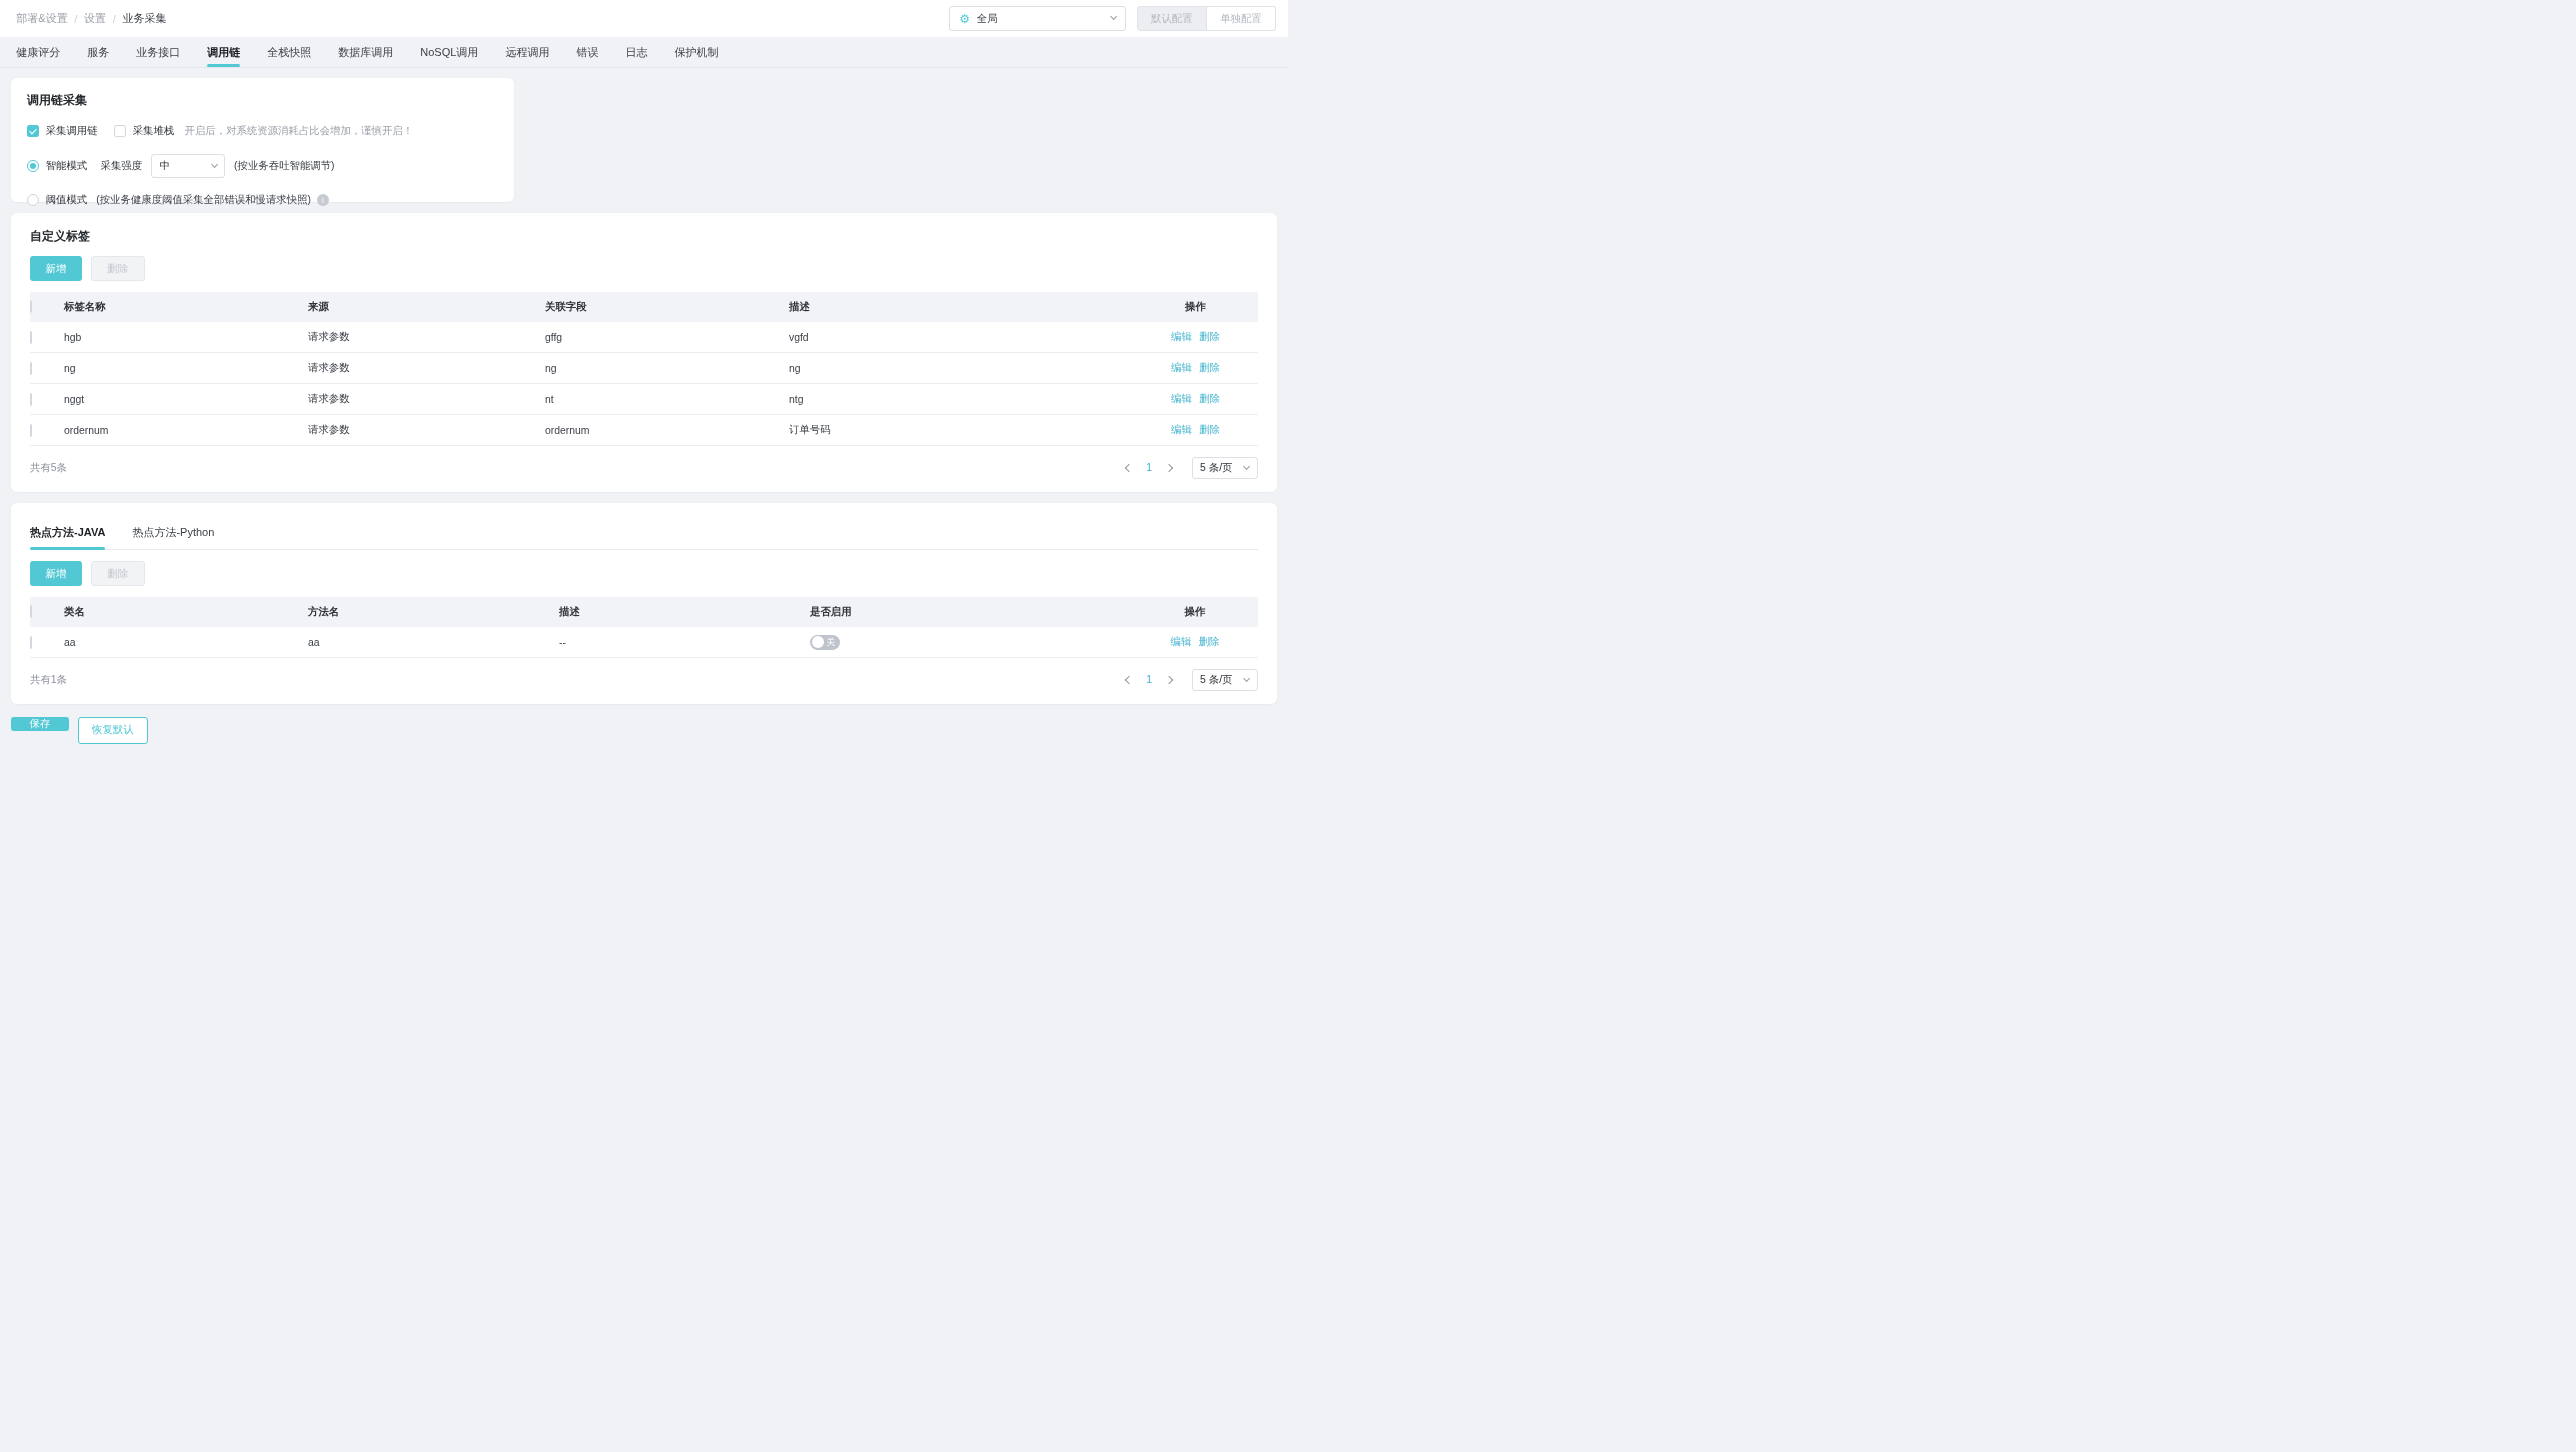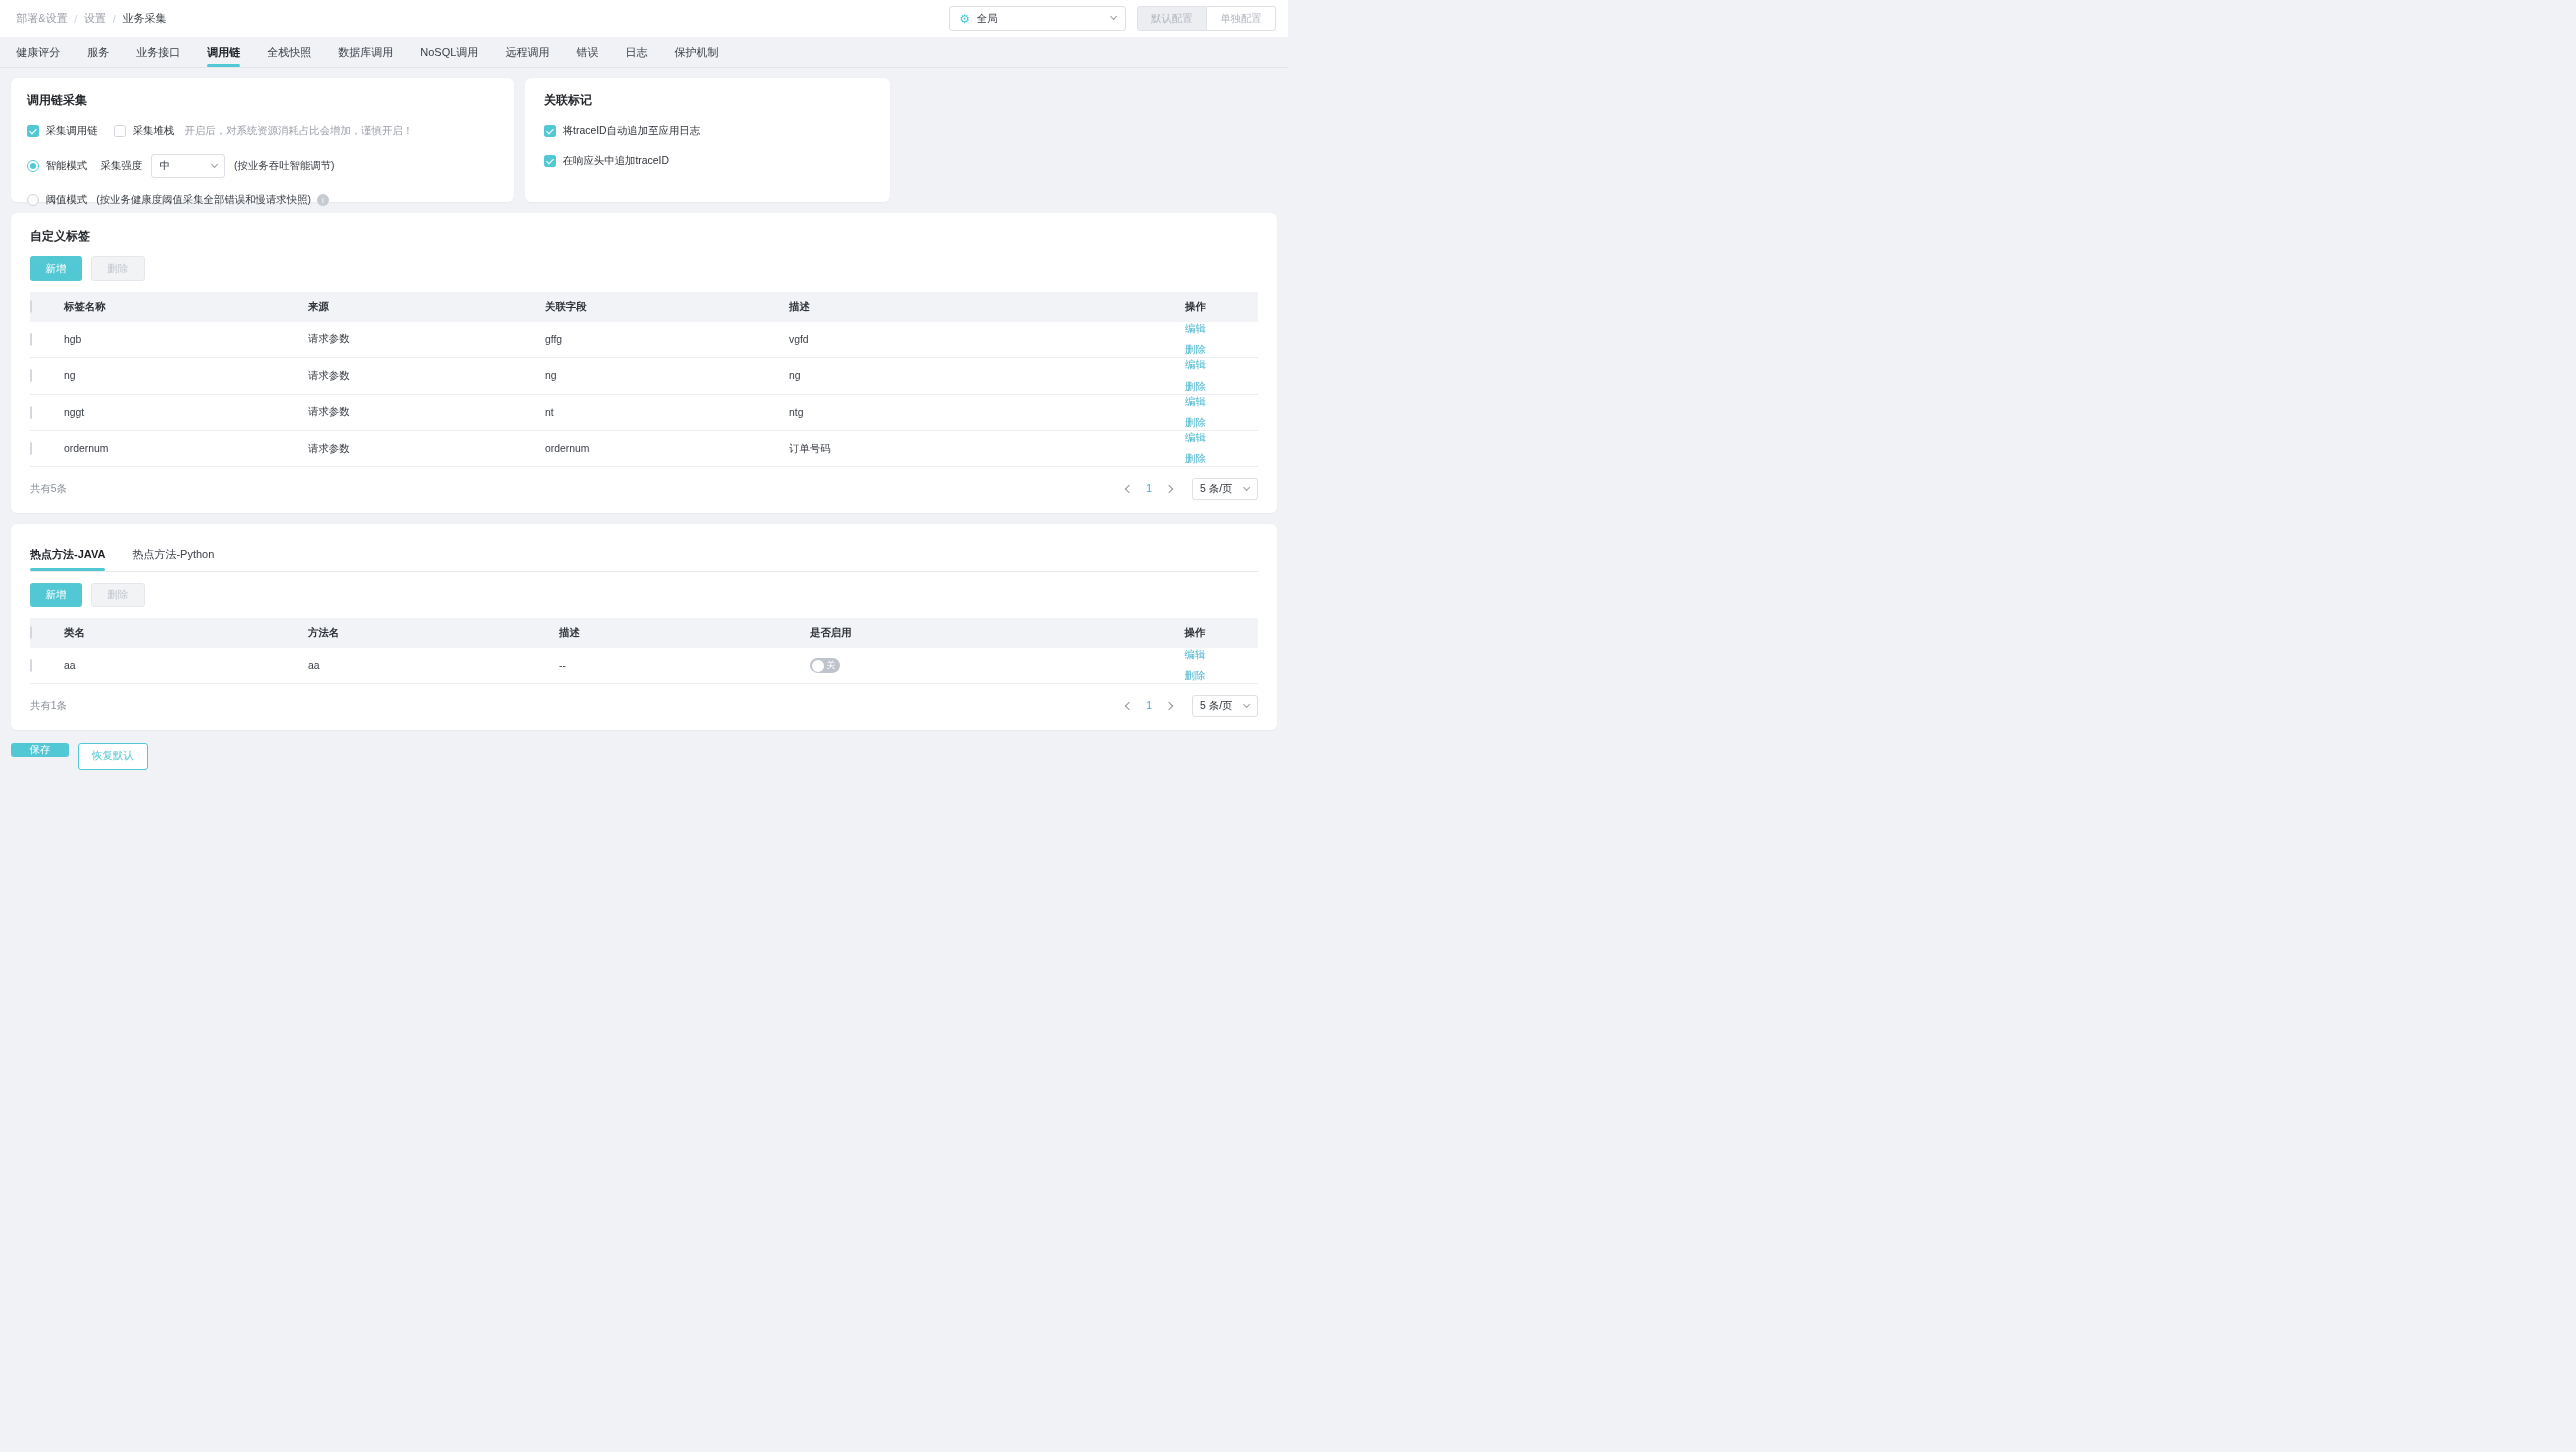--- a/index.html
+++ b/index.html
@@ -52,21 +52,21 @@
   
   .table-card { padding:15px 19px 13.3px 19px; margin-bottom:11px; }
   .toolbar { margin-top:11px; display:flex; }
   .btn-primary { height:24.4px; padding:0 15.5px; background:#52c8d4; color:#fff; border:none; border-radius:3px; font-size:10.4px; font-family:inherit; cursor:pointer; }
   .btn-disabled { height:24.4px; padding:0 15.5px; background:#f2f3f5; color:#c3c7cd; border:0.7px solid #e4e7eb; border-radius:3px; font-size:10.4px; font-family:inherit; margin-left:9px; cursor:not-allowed; }
   table { width:100%; border-collapse:collapse; table-layout:fixed; margin-top:11px; }
   thead tr { background:#f1f3f6; }
   th { height:30px; text-align:left; font-size:10.4px; font-weight:700; color:#2e3238; }
   td { height:31px; border-bottom:0.7px solid #ebedf0; font-size:10.4px; color:#3a3f46; }
   th.col-op, td.col-op { text-align:center; }
-  .links { display:inline-flex; gap:7.4px;flex-direction:column; }
+  .links { display:inline-flex; gap:7.4px; }
   .link { color:#47b6cf; cursor:pointer; }
   .tbl-footer { display:flex; align-items:center; justify-content:space-between; padding-top:10.4px; }
   .total { color:#8a8f99; }
   .pager { display:flex; align-items:center; }
   .pg-btn { width:19px; height:19px; display:inline-flex; align-items:center; justify-content:center; cursor:pointer; }
   .pg-left { width:6px; height:6px; border-left:1.1px solid #8f959e; border-bottom:1.1px solid #8f959e; transform:rotate(45deg); }
   .pg-right { width:6px; height:6px; border-right:1.1px solid #8f959e; border-top:1.1px solid #8f959e; transform:rotate(45deg); }
   .pg-page { color:#3bb0d4; margin:0 7.4px; cursor:pointer; }
   .page-size { height:22px; border:0.7px solid #dcdfe6; border-radius:3px; display:flex; align-items:center; gap:12px; padding:0 7.4px; margin-left:13.3px; cursor:pointer; color:#2e3238; }
 
@@ -148,31 +148,20 @@
       </div>
       <div class="panel-row">
         <span class="radio"></span>
         <span class="ctl-label">阈值模式</span>
         <span class="hint-dark">(按业务健康度阈值采集全部错误和慢请求快照)</span>
         <span class="info-icon">i</span>
       </div>
     </div>
 
 
-    <div class="card panel panel-3">
-      <div class="panel-title">关联标记</div>
-      <div class="panel-row">
-        <span class="cb checked"></span>
-        <span class="ctl-label">将traceID自动追加至应用日志</span>
-      </div>
-      <div class="panel-row">
-        <span class="cb checked"></span>
-        <span class="ctl-label">在响应头中追加traceID</span>
-      </div>
-    </div>
   </div>
 
   <div class="card table-card">
     <div class="section-title">自定义标签</div>
     <div class="toolbar">
       <button class="btn-primary">新增</button>
       <button class="btn-disabled">删除</button>
     </div>
     <table>
       <colgroup>

